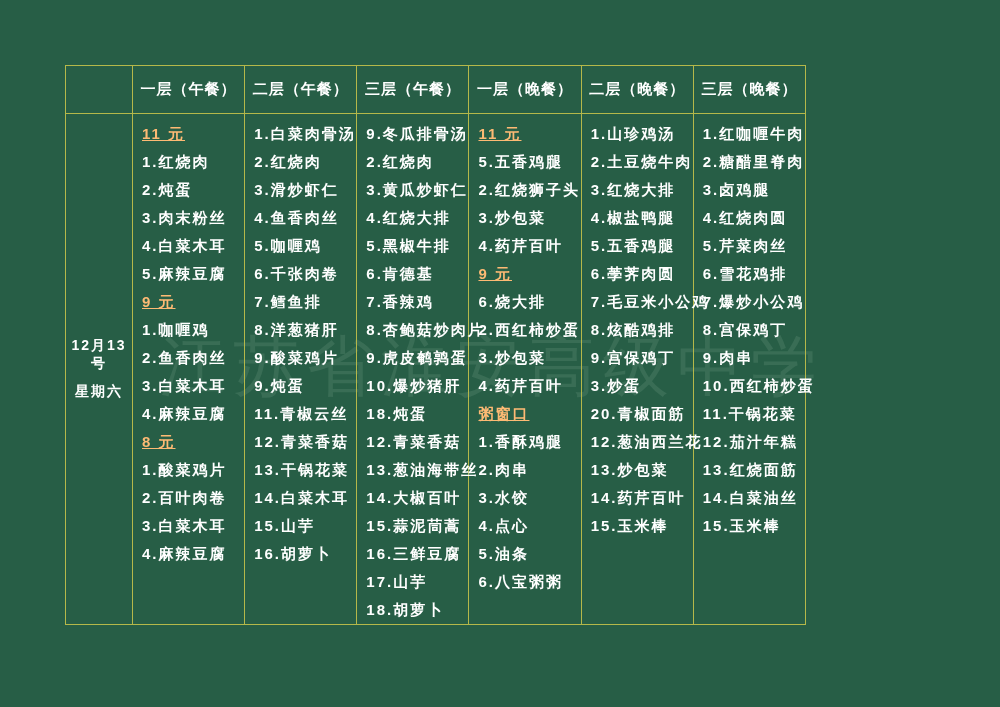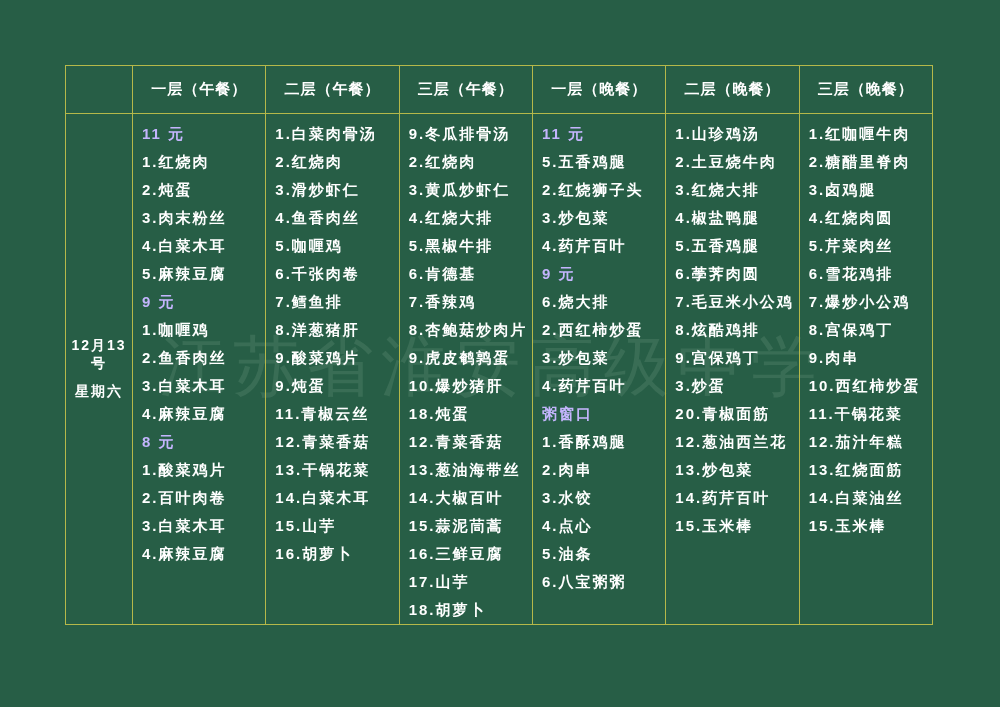--- a/index.html
+++ b/index.html
@@ -10,21 +10,21 @@
     overflow: hidden; position: relative;
   }
   .watermark {
     position: absolute; left: 159px; top: 322px;
     font-size: 66px; font-weight: normal; letter-spacing: 8px;
     color: rgba(190, 220, 200, 0.12);
     white-space: nowrap; pointer-events: none; z-index: 1;
   }
   .board {
     position: absolute; left: 65px; top: 65px;
-    width: 868px; height: 560px; z-index: 2;
+    width: 741px; height: 560px; z-index: 2;
   }
   table.menu-table {
     width: 100%; height: 100%;
     border-collapse: collapse; table-layout: fixed;
   }
   .menu-table th, .menu-table td {
     border: 1px solid #b5b84a;
     background: transparent;
   }
   .menu-table thead tr { height: 48px; }
@@ -35,21 +35,21 @@
   td.date-cell {
     color: #ffffff; font-size: 14px; font-weight: bold;
     text-align: center; vertical-align: middle; letter-spacing: 2px;
   }
   .date-line1 { margin-bottom: 10px; }
   td.menu-cell { vertical-align: top; padding: 6px 4px 0 9px; }
   .menu-item {
     color: #ffffff; font-size: 15px; font-weight: bold;
     line-height: 28px; letter-spacing: 2px; white-space: nowrap;
   }
-  .menu-item.highlight { color: #c4b5fd; }
+  .menu-item.highlight { color: #fdba74; text-decoration: underline; }
 </style>
 </head>
 <body>
 
 <div class="watermark">江苏省淮安高级中学</div>
 
 <div class="board">
   <table class="menu-table">
     <colgroup>
       <col style="width:67px">

